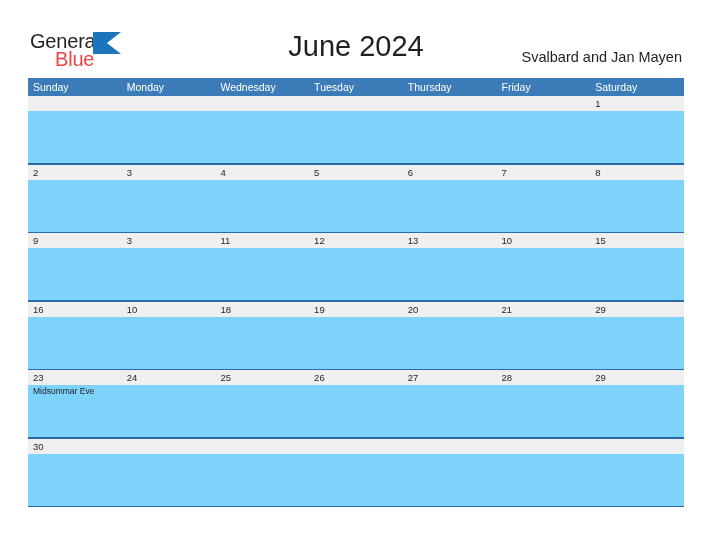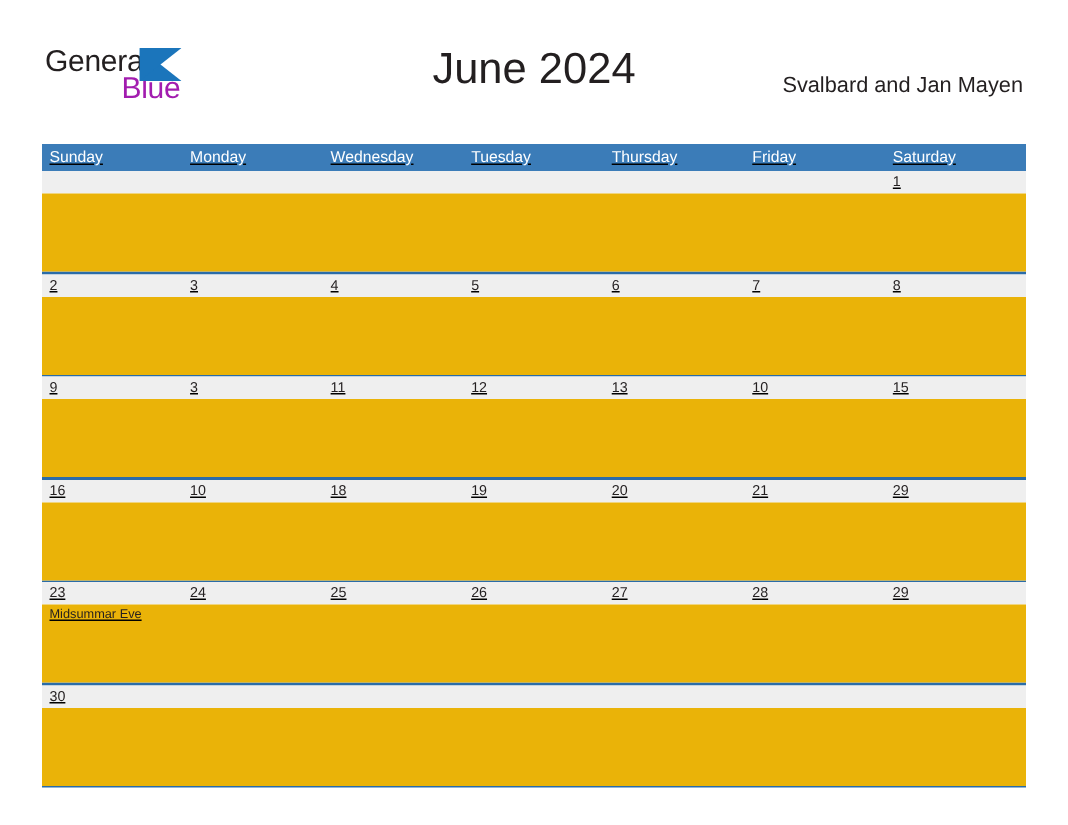--- a/index.html
+++ b/index.html
@@ -45,25 +45,24 @@
     color: #231f20;
     letter-spacing: -0.2px;
     line-height: 22px;
     font-family: "Liberation Sans", sans-serif;
   }
   .logo-blue {
     position: absolute;
     left: 25px;
     top: 18px;
     font-size: 20px;
-    color: #a21caf;
+    color: #ef4444;
     letter-spacing: -0.2px;
     line-height: 22px;
     font-family: "Liberation Sans", sans-serif;
-    margin-left: 26px;
   }
   .logo-tri {
     position: absolute;
     left: 63px;
     top: 2px;
     width: 28px;
     height: 22px;
   }
 
   .cal-title {
@@ -85,23 +84,22 @@
     font-size: 14.5px;
     color: #231f20;
     font-family: "Liberation Sans", sans-serif;
     text-align: right;
   }
 
   
   .calendar {
     position: absolute;
     left: 28px;
-    top: 96px;
-    width: 656px;
-    text-decoration: underline;
+    top: 78px;
+    width: 656px;
   }
 
   .dow-row {
     display: flex;
     width: 656px;
     height: 18px;
     background: #3b7cb8;
   }
   .dow-cell {
     width: 93.71px;
@@ -123,21 +121,21 @@
   .week-row .numbands {
     display: flex;
     width: 656px;
     height: 15px;
     background: #efefef;
   }
   .week-row .bodyrow {
     display: flex;
     width: 656px;
     height: 52px;
-    background: #eab308;
+    background: #7dd3fc;
   }
   .num-cell {
     width: 93.71px;
     box-sizing: border-box;
     padding-left: 5px;
     font-size: 9.5px;
     line-height: 15px;
     color: #231f20;
     font-family: "Liberation Sans", sans-serif;
   }

